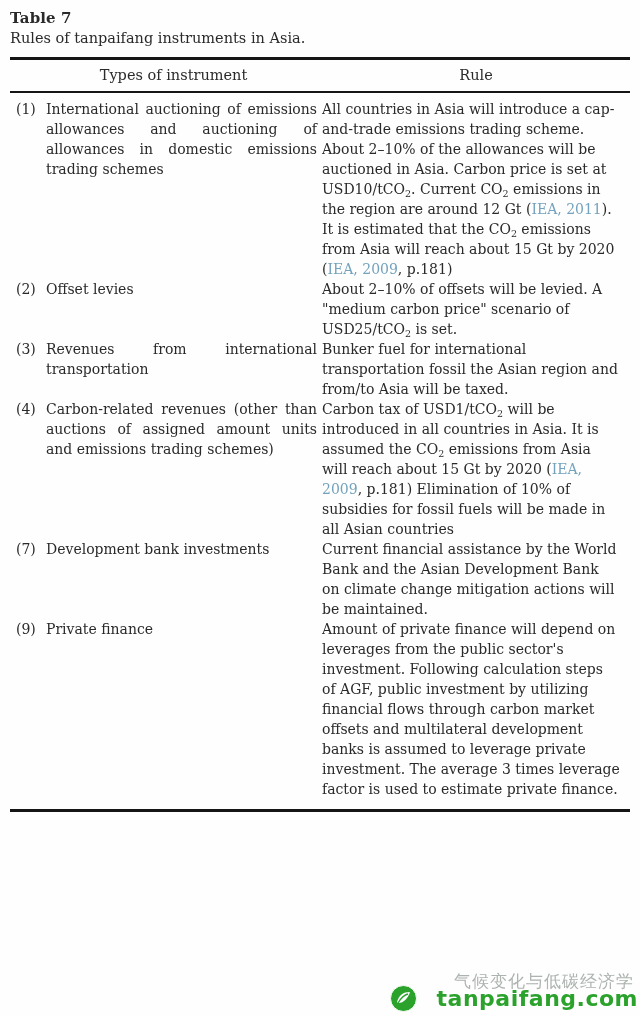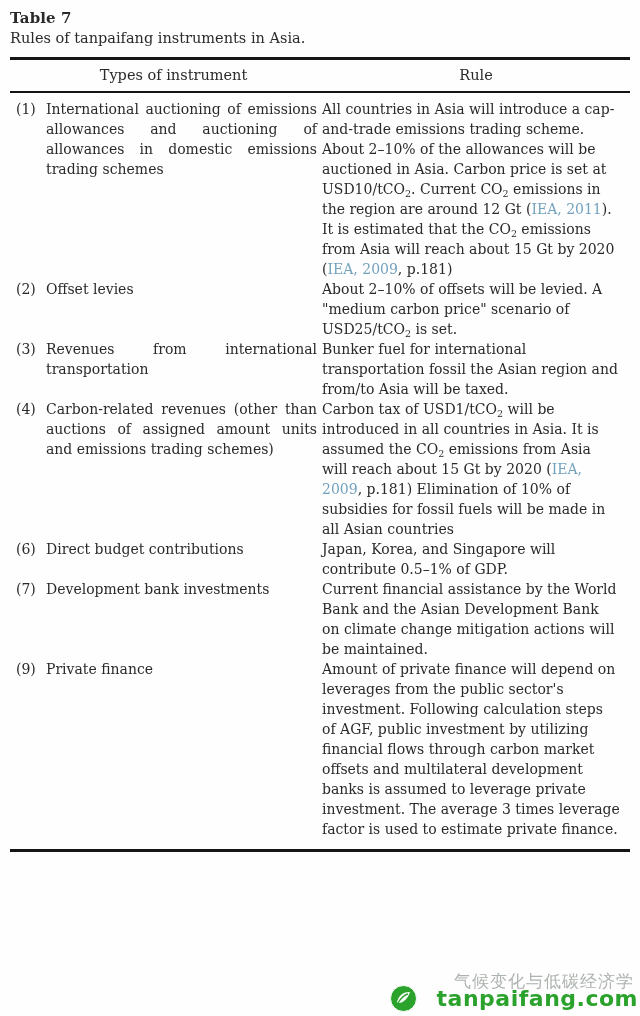--- a/index.html
+++ b/index.html
@@ -143,26 +143,20 @@
           <td class="cell-rule">Bunker fuel for international transportation fossil the Asian region and from/to Asia will be taxed.</td>
         </tr>
         <tr>
           <td class="cell-inst">
             <div class="hang"><span class="num">(4)</span>Carbon-related revenues (other than auctions of assigned amount units and emissions trading schemes)</div>
           </td>
           <td class="cell-rule">Carbon tax of USD1/tCO<sub>2</sub> will be introduced in all countries in Asia. It is assumed the CO<sub>2</sub> emissions from Asia will reach about 15 Gt by 2020 (<span class="cite">IEA, 2009</span>, p.181) Elimination of 10% of subsidies for fossil fuels will be made in all Asian countries</td>
         </tr>
         <tr>
           <td class="cell-inst">
-            <div class="hang"><span class="num">(6)</span>Direct budget contributions</div>
-          </td>
-          <td class="cell-rule">Japan, Korea, and Singapore will contribute 0.5–1% of GDP.</td>
-        </tr>
-        <tr>
-          <td class="cell-inst">
             <div class="hang"><span class="num">(7)</span>Development bank investments</div>
           </td>
           <td class="cell-rule">Current financial assistance by the World Bank and the Asian Development Bank on climate change mitigation actions will be maintained.</td>
         </tr>
         <tr>
           <td class="cell-inst">
             <div class="hang"><span class="num">(9)</span>Private finance</div>
           </td>
           <td class="cell-rule">Amount of private finance will depend on leverages from the public sector's investment. Following calculation steps of AGF, public investment by utilizing financial flows through carbon market offsets and multilateral development banks is assumed to leverage private investment. The average 3 times leverage factor is used to estimate private finance.</td>
         </tr>

